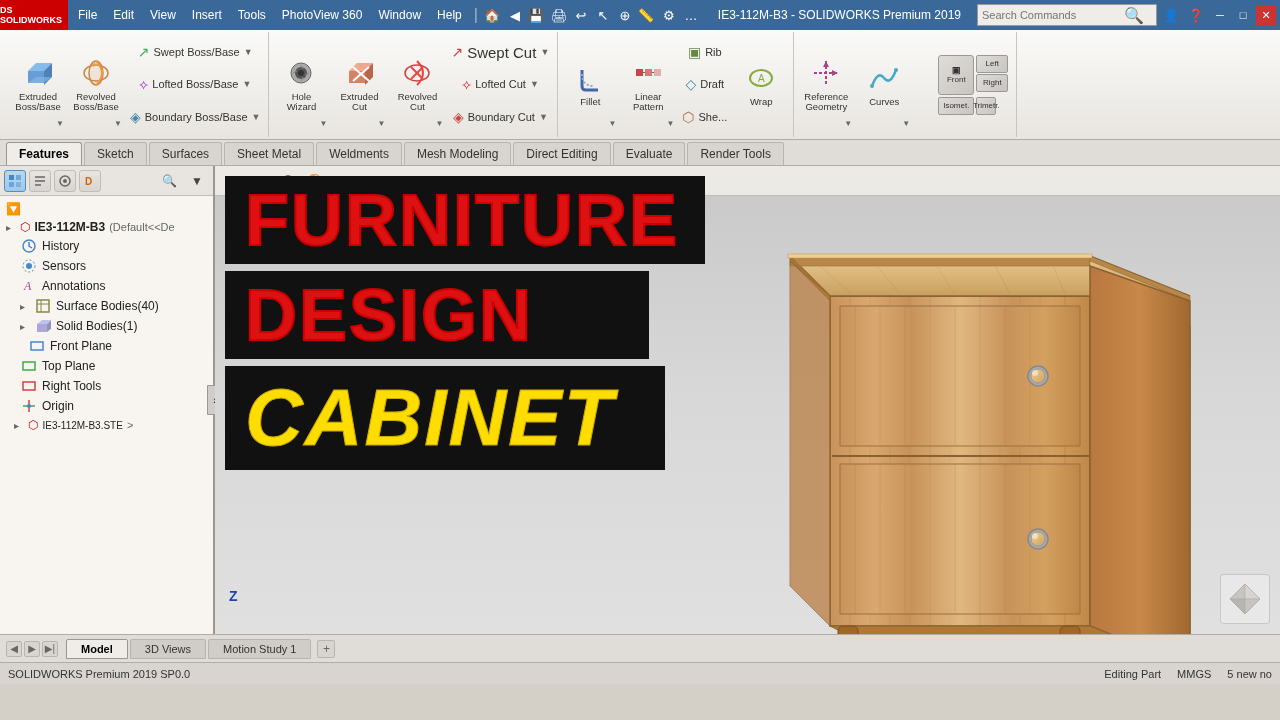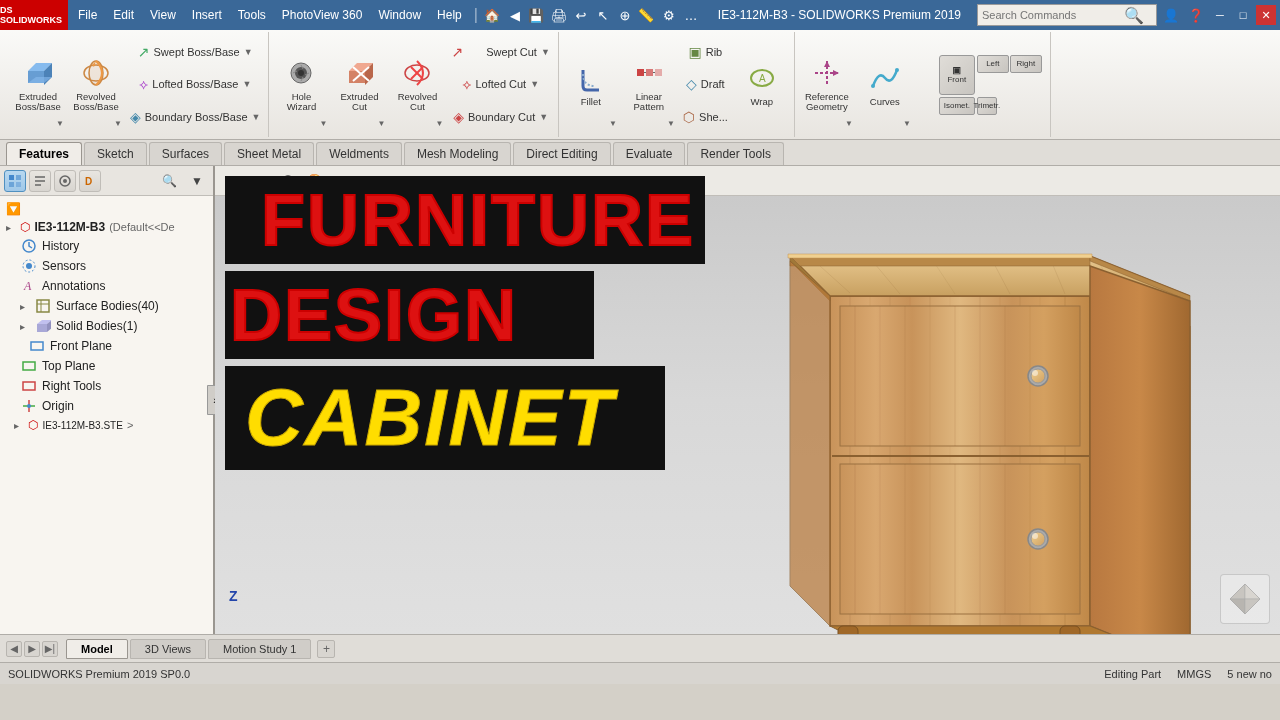--- a/index.html
+++ b/index.html
@@ -151,30 +151,30 @@
       top: 0; left: 0;
       width: 100%; height: 100%;
       pointer-events: none;
       z-index: 10;
     }
 
     #banner-furniture {
       position: absolute;
       top: 10px; left: 10px;
       background: #111;
-      padding: 8px 36px;
+      padding: 8px 20px;
       width: 480px;
     }
 
     #banner-design {
       position: absolute;
       top: 105px; left: 10px;
       background: #111;
-      padding: 8px 5px;
-      width: 369px;
+      padding: 8px 20px;
+      width: 424px;
     }
 
     #banner-cabinet {
       position: absolute;
       top: 200px; left: 10px;
       background: #111;
       padding: 12px 20px;
       width: 440px;
     }
 
@@ -569,21 +569,21 @@
         </svg>
       </div>
       <div class="toolbar-label">Revolved<br>Cut</div>
       <div class="split-arrow">▼</div>
     </div>
 
     <div class="toolbar-col">
       <div class="toolbar-btn-sm">
         <div style="display:flex;align-items:center;gap:4px;">
           <span style="color:#cc4444;font-size:14px;">↗</span>
-          <span style="font-size:11px;margin-left:19px;">Swept Cut</span>
+          <span style="font-size:15px;">Swept Cut</span>
           <span style="font-size:9px;color:#666;">▼</span>
         </div>
       </div>
       <div class="toolbar-btn-sm">
         <div style="display:flex;align-items:center;gap:4px;">
           <span style="color:#cc4444;font-size:14px;">⟡</span>
           <span style="font-size:11px;">Lofted Cut</span>
           <span style="font-size:9px;color:#666;">▼</span>
         </div>
       </div>
@@ -683,21 +683,21 @@
     </div>
 
     <div style="display:flex;flex-direction:column;gap:2px;padding:4px;margin-left:20px;">
       <div style="display:flex;gap:2px;">
         <div style="width:36px;height:40px;background:linear-gradient(135deg,#e0ddd8,#c8c5c0);border:1px solid #999;border-radius:3px;display:flex;align-items:center;justify-content:center;font-size:9px;text-align:center;cursor:pointer;color:#333;">
           <div>
             <div style="font-size:9px;font-weight:bold;color:#333;">▣</div>
             <div style="font-size:8px;">Front</div>
           </div>
         </div>
-        <div style="display:flex;flex-direction:row;gap:1px;">
+        <div style="display:flex;flex-direction:column;gap:1px;">
           <div style="width:32px;height:18px;background:linear-gradient(135deg,#e0ddd8,#c8c5c0);border:1px solid #999;border-radius:2px;display:flex;align-items:center;justify-content:center;font-size:8px;cursor:pointer;color:#333;">Left</div>
           <div style="width:32px;height:18px;background:linear-gradient(135deg,#e0ddd8,#c8c5c0);border:1px solid #999;border-radius:2px;display:flex;align-items:center;justify-content:center;font-size:8px;cursor:pointer;color:#333;">Right</div>
         </div>
       </div>
       <div style="display:flex;gap:2px;">
         <div style="width:36px;height:18px;background:linear-gradient(135deg,#e0ddd8,#c8c5c0);border:1px solid #999;border-radius:2px;display:flex;align-items:center;justify-content:center;font-size:8px;cursor:pointer;color:#333;">Isomet.</div>
         <div style="width:20px;height:18px;background:linear-gradient(135deg,#e0ddd8,#c8c5c0);border:1px solid #999;border-radius:2px;display:flex;align-items:center;justify-content:center;font-size:8px;cursor:pointer;color:#333;">Trimetr.</div>
       </div>
     </div>
   </div>

